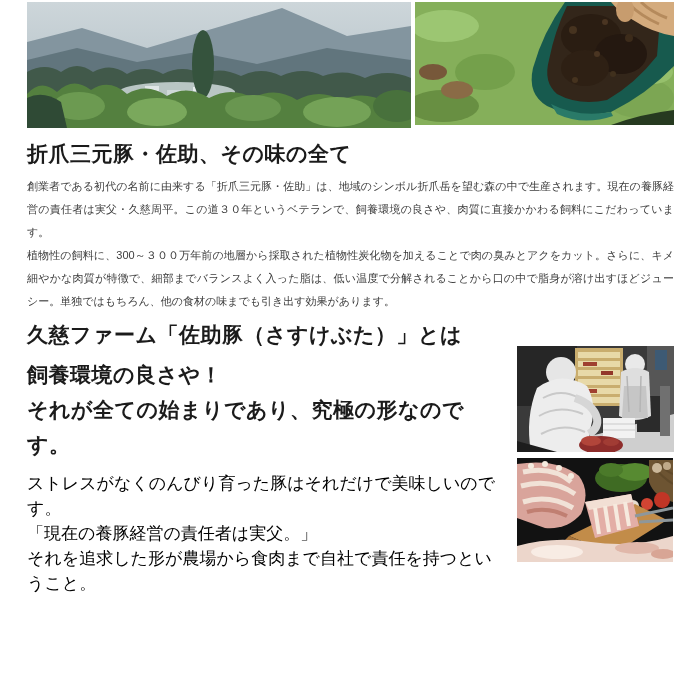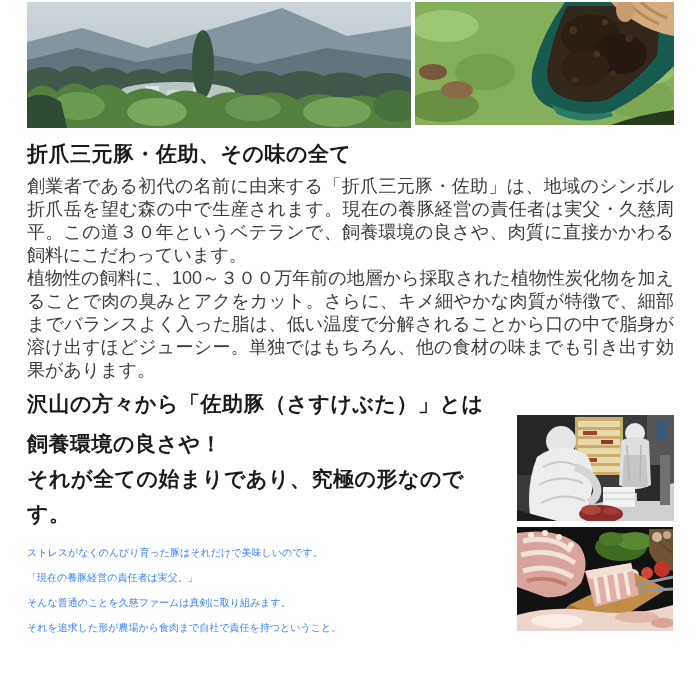--- a/index.html
+++ b/index.html
@@ -12,38 +12,38 @@
   .photo{display:block;overflow:hidden;}
   .photo svg{display:block;}
   .hero-left{width:384px;height:126px;}
   .hero-right{width:259px;height:123px;}
   h1.sec{
     font-family:"Liberation Serif","DejaVu Serif",serif;
     font-size:21px;line-height:29px;font-weight:700;color:#1b1b1b;
     margin:12px 27px 0 27px;letter-spacing:0.5px;
   }
   p.body{
-    font-size:18px;line-height:23px;color:#3c3c3c;
+    font-size:11px;line-height:23px;color:#3c3c3c;
     margin:6px 26px 0 27px;text-align:justify;
   }
   p.body.cont{margin-top:0;}
   h2.sec2{
     font-family:"Liberation Serif","DejaVu Serif",serif;
     font-size:21px;line-height:29px;font-weight:700;color:#1b1b1b;
     margin:8px 27px 0 27px;letter-spacing:0.5px;
   }
   .bottom{display:flex;margin:-4px 26px 0 27px;}
   .bottom-left{flex:1;min-width:0;padding-right:12px;}
   h3.big{
     font-family:"Liberation Serif","DejaVu Serif",serif;
     font-size:21px;line-height:35px;font-weight:700;color:#1b1b1b;
     margin:12px 0 0 0;letter-spacing:0.5px;
   }
   .lines{margin-top:8px;}
-  .lines p{font-size:10px;line-height:25px;color:#3b82f6;margin:0;}
+  .lines p{font-size:17px;line-height:25px;color:#000000;margin:0;}
   .bottom-right{width:157px;display:flex;flex-direction:column;gap:6px;padding-top:0;}
   .img-processing{width:157px;height:106px;}
   .img-pork{width:156px;height:104px;}
 </style>
 </head>
 <body>
 
 <div class="page">
 
   <div class="hero">
@@ -99,34 +99,33 @@
         <path d="M196,0 L259,0 L259,34 Q236,30 218,18 Q204,10 196,0 Z" fill="#d4ab7d"></path>
         <path d="M214,2 Q226,14 244,22" stroke="#b58a5c" stroke-width="3" fill="none"></path>
         <path d="M226,0 Q236,10 252,16" stroke="#b58a5c" stroke-width="3" fill="none"></path>
         <ellipse cx="210" cy="8" rx="9" ry="12" fill="#c79c6e"></ellipse>
       </svg>
     </div>
   </div>
 
   <h1 class="sec">折爪三元豚・佐助、その味の全て</h1>
   <p class="body">創業者である初代の名前に由来する「折爪三元豚・佐助」は、地域のシンボル折爪岳を望む森の中で生産されます。現在の養豚経営の責任者は実父・久慈周平。この道３０年というベテランで、飼養環境の良さや、肉質に直接かかわる飼料にこだわっています。</p>
-  <p class="body cont">植物性の飼料に、100～３００万年前の地層から採取された植物性炭化物を加えることで肉の臭みとアクをカット。さらに、キメ細やかな肉質が特徴で、細部までバランスよく入った脂は、低い温度で分解されることから口の中で脂身が溶け出すほどジューシー。単独ではもちろん、他の食材の味までも引き出す効果があります。</p>
-
-  <h2 class="sec2">沢山の方々から「佐助豚（さすけぶた）」とは</h2>
+  <p class="body cont">植物性の飼料に、300～３００万年前の地層から採取された植物性炭化物を加えることで肉の臭みとアクをカット。さらに、キメ細やかな肉質が特徴で、細部までバランスよく入った脂は、低い温度で分解されることから口の中で脂身が溶け出すほどジューシー。単独ではもちろん、他の食材の味までも引き出す効果があります。</p>
+
+  <h2 class="sec2">久慈ファーム「佐助豚（さすけぶた）」とは</h2>
 
   <div class="bottom">
     <div class="bottom-left">
       <h3 class="big">
         <span>飼養環境の良さや！</span><br>
         <span>それが全ての始まりであり、究極の形なのです。</span>
       </h3>
       <div class="lines">
         <p>ストレスがなくのんびり育った豚はそれだけで美味しいのです。</p>
         <p>「現在の養豚経営の責任者は実父。」</p>
-        <p>そんな普通のことを久慈ファームは真剣に取り組みます。</p>
         <p>それを追求した形が農場から食肉まで自社で責任を持つということ。</p>
 
       </div>
     </div>
     <div class="bottom-right">
       <div class="photo img-processing">
         <svg width="157" height="106" viewBox="0 0 157 106" xmlns="http://www.w3.org/2000/svg">
           <rect width="157" height="106" fill="#3a3a3a"></rect>
           <rect x="0" y="0" width="60" height="60" fill="#262626"></rect>
           <rect x="130" y="0" width="27" height="70" fill="#565656"></rect>

